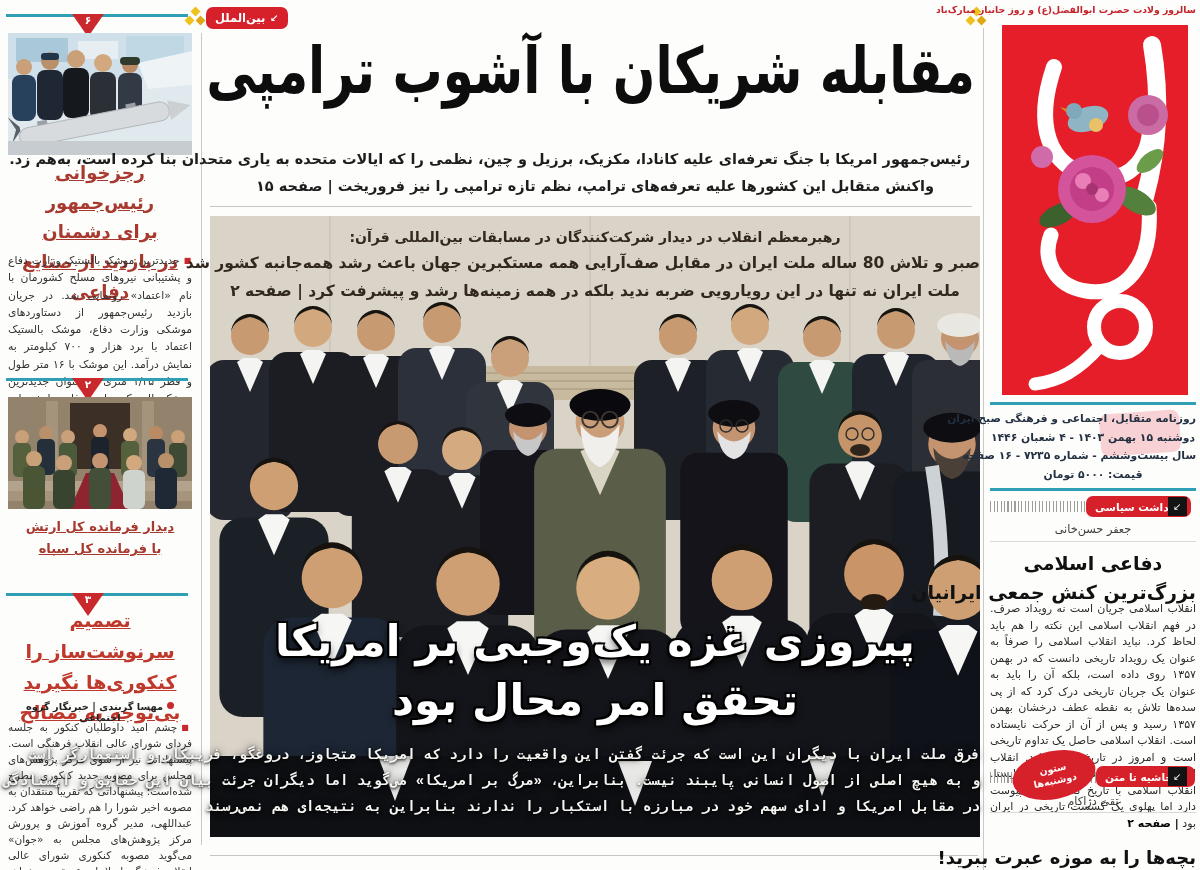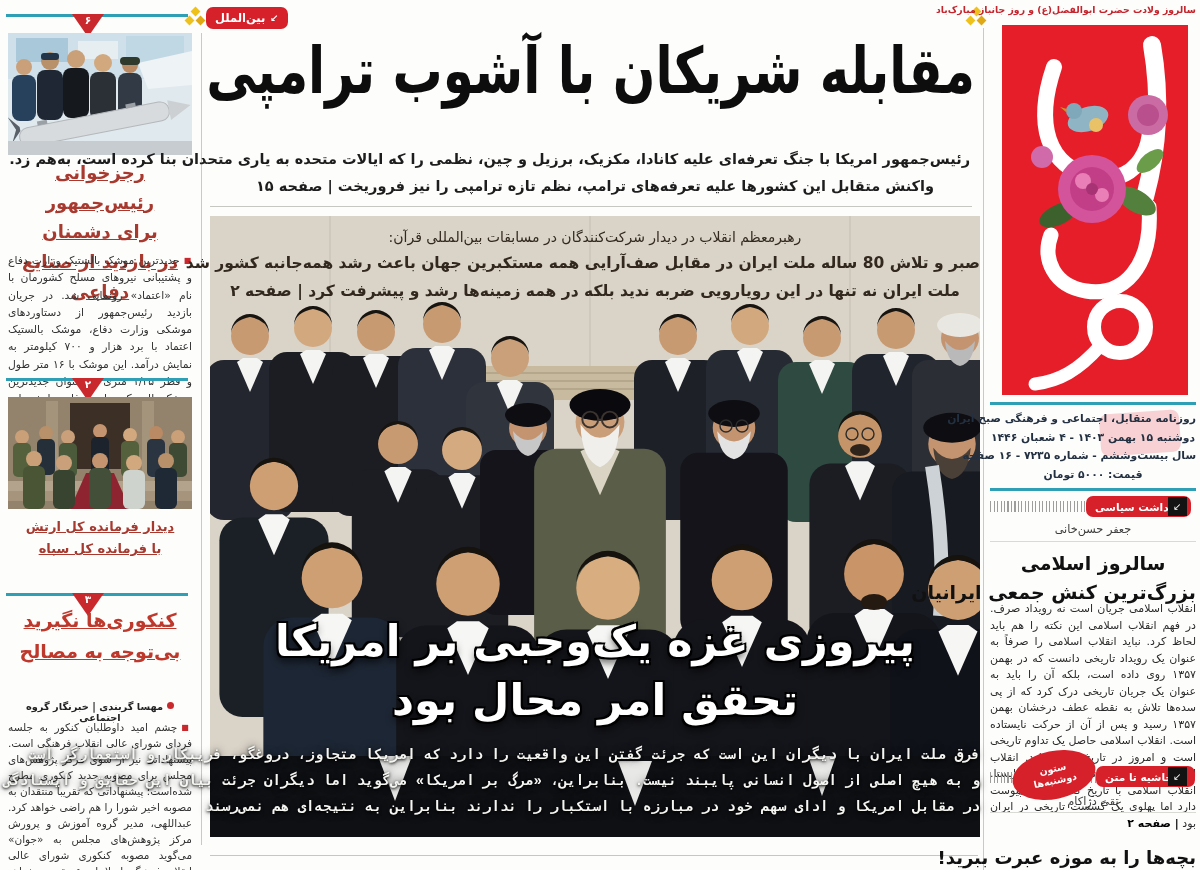--- a/index.html
+++ b/index.html
@@ -62,21 +62,21 @@
     transform:scaleY(1.28); transform-origin:top center; white-space:nowrap;
     letter-spacing:-1px; }
   .main-sub { position:absolute; left:220px; top:146px; width:750px;
     text-align:center; font-size:14.5px; font-weight:bold; color:#1d1d1d; line-height:1.85; }
   .main-sub span { display:block; white-space:nowrap; }
 
   .photo-block { position:absolute; left:210px; top:216px; width:770px; height:621px; }
   .photo-block svg { position:absolute; left:0; top:0; }
   .photo-quote { position:absolute; left:0; top:9px; width:100%; text-align:center;
     color:#32281e; line-height:1.8; }
-  .photo-quote .kick { display:block; font-size:14px; font-weight:normal; }
+  .photo-quote .kick { display:block; font-size:14px; font-weight:bold; }
   .photo-quote .deck { display:block; font-size:15.5px; font-weight:bold; white-space:nowrap; }
   .photo-overlay { position:absolute; left:0; top:396px; width:100%; text-align:center;
     font-size:43px; font-weight:bold; color:#fff; line-height:1.38; letter-spacing:-0.5px;
     text-shadow:-2px -2px 0 #000, 2px -2px 0 #000, -2px 2px 0 #000, 2px 2px 0 #000, 0 4px 8px rgba(0,0,0,.85); }
   .photo-overlay span { display:block; white-space:nowrap; }
   .photo-caption { position:absolute; left:0; top:527px; width:100%; text-align:center;
     font-size:14px; font-weight:bold; color:#f5f5f2; line-height:1.85;
     text-shadow:0 1px 3px #000, 0 0 8px rgba(0,0,0,.7); }
   .photo-caption span { display:block; white-space:nowrap;font-family:Liberation Mono, monospace; }
 
@@ -224,20 +224,21 @@
   <span>دیدار فرمانده کل ارتش</span>
   <span>با فرمانده کل سپاه</span>
 </div>
 
 <div class="teal-rule" style="left:6px; top:593px; width:182px;"></div>
 <div class="tri" style="left:72px; top:593px;">
   <span>۳</span>
 </div>
 
 <div class="sb-headline fa" style="top:605px; font-size:19px; line-height:1.62; color:#bf382c;">
+  <span>تصمیم سرنوشت‌ساز را</span>
   <span>کنکوری‌ها نگیرید</span>
   <span>بی‌توجه به مصالح</span>
 </div>
 <div class="sb-byline fa" style="top:701px;">
   <span class="red-dot"></span><b>مهسا گربندی | خبرنگار گروه اجتماعی</b>
 </div>
 <div class="sb-body fa" style="top:720px; font-size:10.5px; line-height:1.52;">
   <span class="bullet-icon">■</span><span>چشم امید داوطلبان کنکور به جلسه فردای شورای عالی انقلاب فرهنگی است. پیشنهاداتی نیز از سوی مرکز پژوهش‌های مجلس برای مصوبه جدید کنکوری مطرح شده‌است؛ پیشنهاداتی که تقریباً منتقدان به مصوبه اخیر شورا را هم راضی خواهد کرد. عبداللهی، مدیر گروه آموزش و پرورش مرکز پژوهش‌های مجلس به «جوان» می‌گوید مصوبه کنکوری شورای عالی انقلاب فرهنگی اصلاحات عمیقی می‌خواهد تا به عدالت نزدیک و ایرادات آن رفع شود</span>
 </div>
 
@@ -412,21 +413,21 @@
   <span>یادداشت سیاسی</span>
 </div>
 <div class="blk-arrow" style="left:1168px; top:497px;">
   <span>↙</span>
 </div>
 
 <div class="rc-author fa" style="top:523px;">جعفر حسن‌خانی</div>
 <div class="hrule" style="left:990px; top:541px; width:206px; background:#d9d9d6;"></div>
 
 <div class="rc-headline fa" style="top:549px;">
-  <span>سالروز اسلامی</span>
+  <span>دفاعی اسلامی</span>
   <span>بزرگ‌ترین کنش جمعی ایرانیان</span>
 </div>
 
 <div class="rc-body fa">
   <span>انقلاب اسلامی جریان است نه رویداد صرف. در فهم انقلاب اسلامی این نکته را هم باید لحاظ کرد. نباید انقلاب اسلامی را صرفاً به عنوان یک رویداد تاریخی دانست که در بهمن ۱۳۵۷ روی داده است، بلکه آن را باید به عنوان یک جریان تاریخی درک کرد که از پی سده‌ها تلاش به نقطه عطف درخشان بهمن ۱۳۵۷ رسید و پس از آن از حرکت نایستاده است. انقلاب اسلامی حاصل یک تداوم تاریخی است و امروز در تاریخ تداوم دارد. انقلاب اسلامی یک روند پویاست نه یک رویداد ایستا. انقلاب اسلامی با تاریخ گذشته خود پیوست دارد اما پهلوی یک گسست تاریخی در ایران بود</span>
   <b>| صفحه ۲</b>
 </div>
 
 <div class="hatch" style="left:990px; top:772px; width:172px;"></div>
 <div class="stamp">

